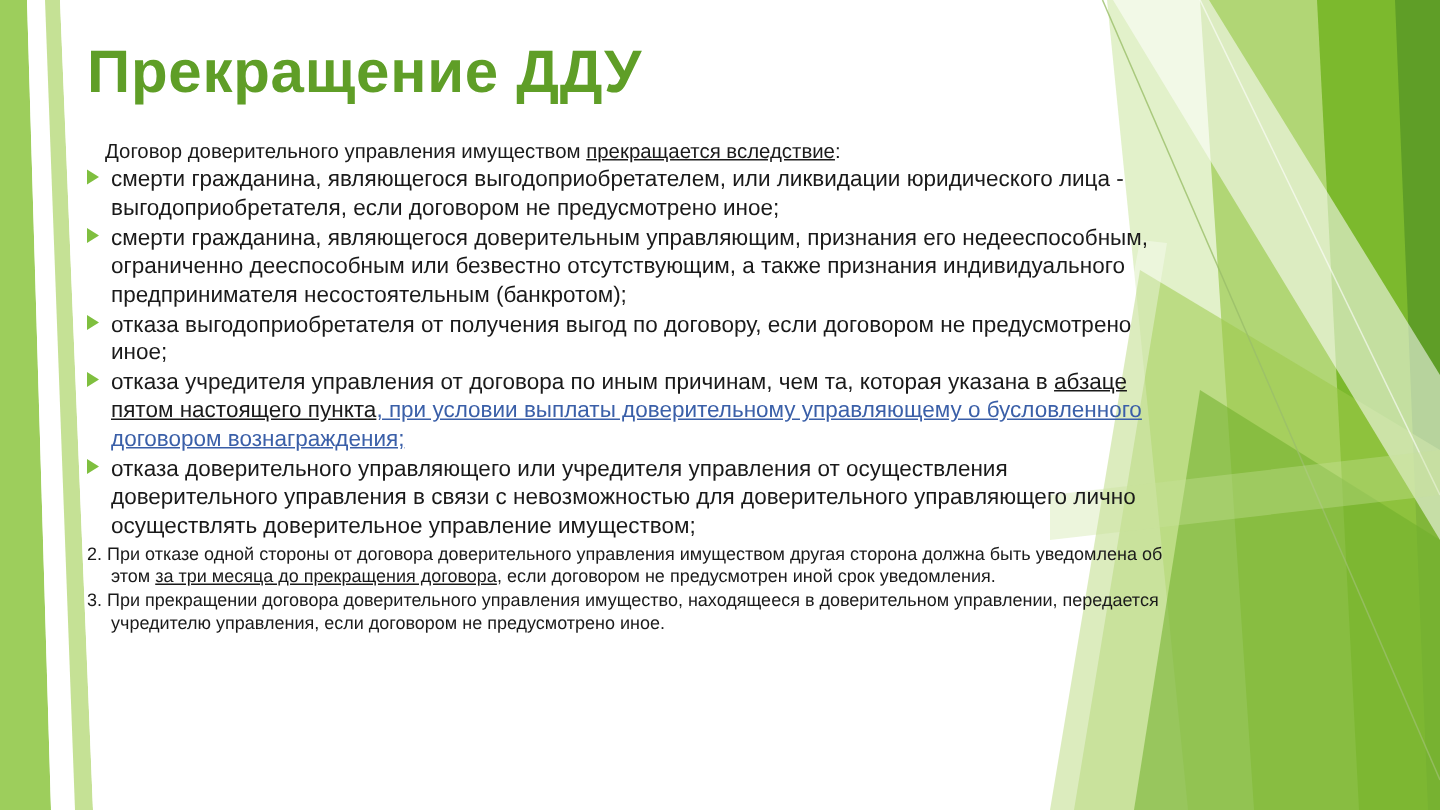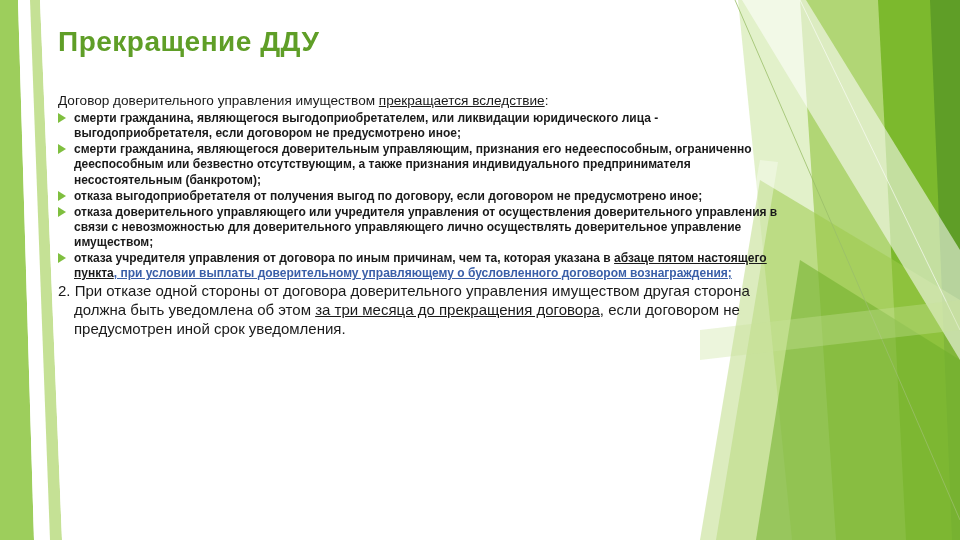--- a/index.html
+++ b/index.html
@@ -33,58 +33,57 @@
     position: absolute;
     left: 0;
     top: 0;
     width: 960px;
     height: 540px;
   }
   .title {
     position: absolute;
     left: 58px;
     top: 26px;
-    font-size: 28px;
+    font-size: 40px;
     font-weight: bold;
     color: #5f9e27;
     letter-spacing: 0.5px;
     white-space: nowrap;
   }
   .body-area {
     position: absolute;
     left: 58px;
     top: 92px;
     width: 722px;
   }
   .para {
     font-size: 13.6px;
     line-height: 1.26;
     color: #1a1a1a;
-    margin: 0 0 1px 0;
+    margin: 0 0 1px 12px;
   }
   .lead {
     margin-bottom: 2px;
   }
   .u {
     text-decoration: underline;
   }
   ul.bullets {
     list-style: none;
     margin: 0;
     padding: 0;
   }
   ul.bullets li {
     position: relative;
     padding-left: 16px;
     margin-bottom: 1px;
-    font-size: 12px;
+    font-size: 15px;
     line-height: 1.26;
     color: #1a1a1a;
     text-indent: 0;
-    font-weight: bold;
   }
   ul.bullets li .bullet-mark {
     position: absolute;
     left: 0px;
     top: 2px;
     width: 0;
     height: 0;
     border-top: 5px solid transparent;
     border-bottom: 5px solid transparent;
     border-left: 8px solid #7fbf3f;
@@ -95,21 +94,21 @@
   }
   .link-u {
     text-decoration: underline;
     color: #1a1a1a;
   }
   .blue-u {
     text-decoration: underline;
     color: #3a5fa8;
   }
   .numpara {
-    font-size: 15px;
+    font-size: 12px;
     line-height: 1.26;
     color: #1a1a1a;
     margin: 0 0 1px 0;
     padding-left: 16px;
     text-indent: -16px;
   }
 </style>
 </head>
 <body>
 
@@ -153,26 +152,27 @@
         <li>
           <span class="bullet-mark"></span>
           <span class="li-text">смерти гражданина, являющегося доверительным управляющим, признания его недееспособным, ограниченно дееспособным или безвестно отсутствующим, а также признания индивидуального предпринимателя несостоятельным (банкротом);</span>
         </li>
         <li>
           <span class="bullet-mark"></span>
           <span class="li-text">отказа выгодоприобретателя от получения выгод по договору, если договором не предусмотрено иное;</span>
         </li>
         <li>
           <span class="bullet-mark"></span>
-          <span class="li-text">отказа доверительного управляющего или учредителя управления от осуществления доверительного управления в связи с невозможностью для доверительного управляющего лично осуществлять доверительное управление имуществом;</span>
+          <span class="li-text"><span>отказа учредителя управления от договора по иным причинам, чем та, которая указана в </span><span class="link-u">абзаце пятом настоящего пункта</span><span class="blue-u">, при условии выплаты доверительному управляющему о бусловленного договором вознаграждения;</span></span>
         </li>
         <li>
           <span class="bullet-mark"></span>
-          <span class="li-text"><span>отказа учредителя управления от договора по иным причинам, чем та, которая указана в </span><span class="link-u">абзаце пятом настоящего пункта</span><span class="blue-u">, при условии выплаты доверительному управляющему о бусловленного договором вознаграждения;</span></span>
+          <span class="li-text">отказа доверительного управляющего или учредителя управления от осуществления доверительного управления в связи с невозможностью для доверительного управляющего лично осуществлять доверительное управление имуществом;</span>
         </li>
       </ul>
 
       <p class="numpara"><span>2. При отказе одной стороны от договора доверительного управления имуществом другая сторона должна быть уведомлена об этом </span><span class="u">за три месяца до прекращения договора</span><span>, если договором не предусмотрен иной срок уведомления.</span></p>
 
+      <p class="numpara">3. При прекращении договора доверительного управления имущество, находящееся в доверительном управлении, передается учредителю управления, если договором не предусмотрено иное.</p>
 
     </div>
   </div>
 </div>
 
 </body></html>

